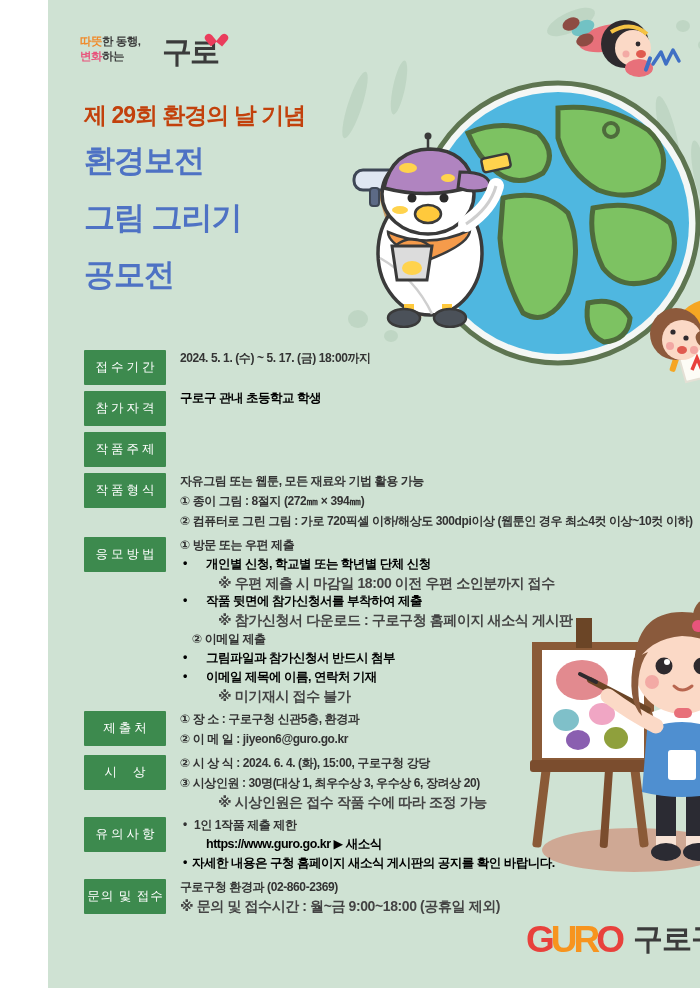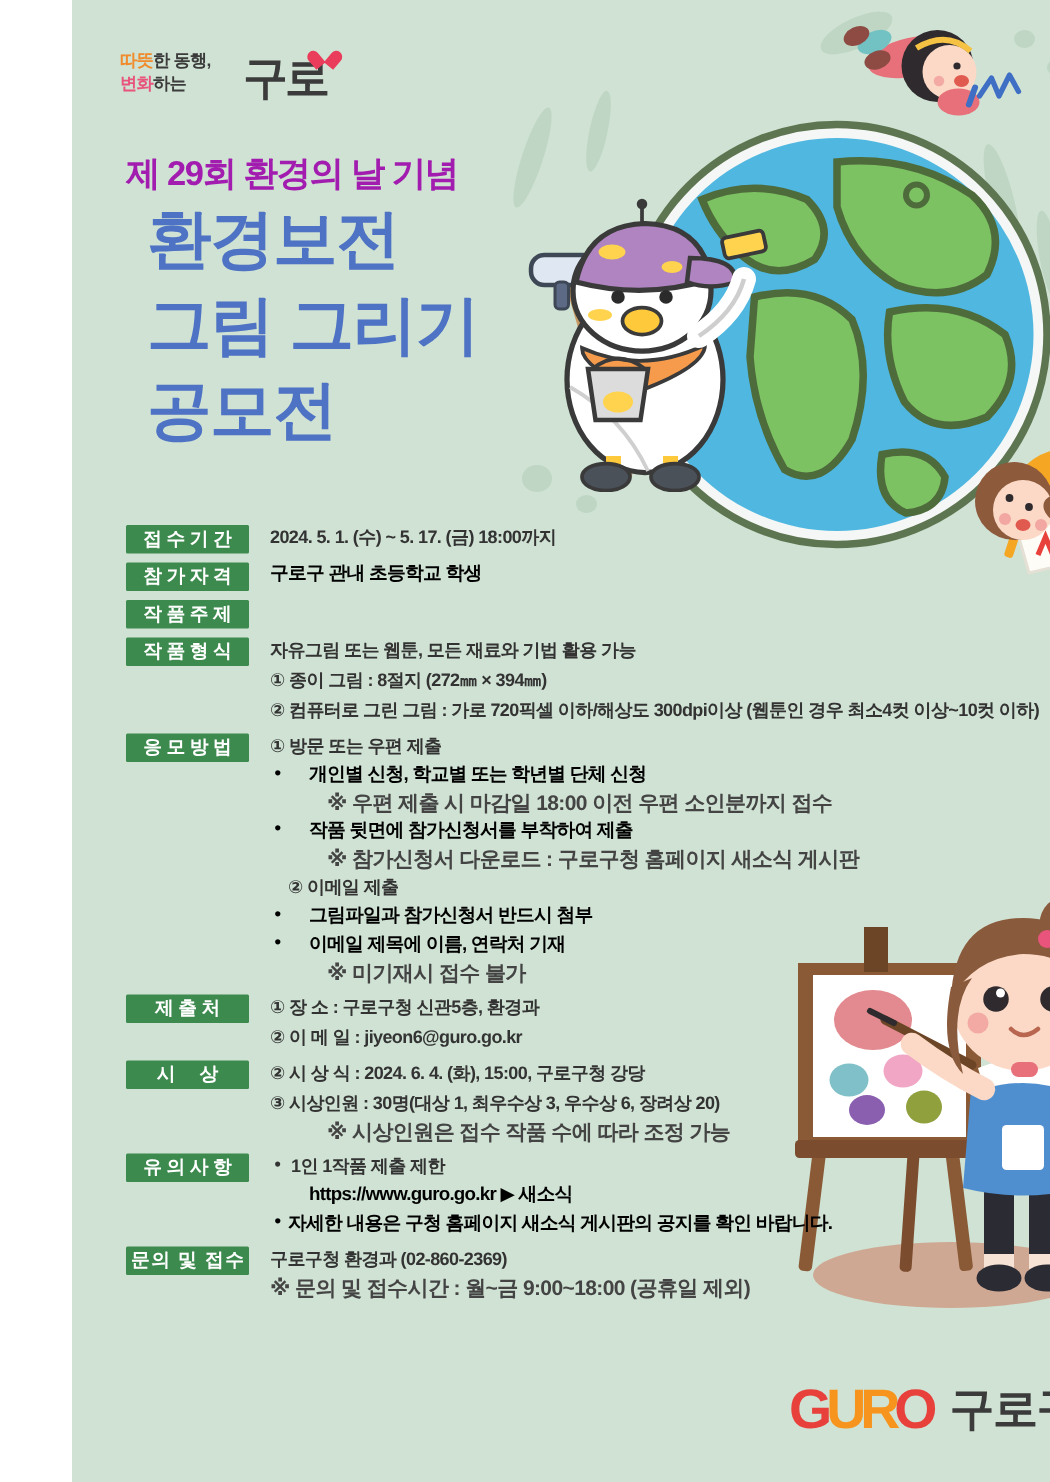--- a/index.html
+++ b/index.html
@@ -33,36 +33,36 @@
   .brand-heart::before, .brand-heart::after {
     content: ""; position: absolute; width: 8px; height: 12px;
     background: #ea3d5c; border-radius: 8px 8px 0 0; top: 2px;
   }
   .brand-heart::before { left: 0; transform: rotate(-40deg); transform-origin: 50% 100%; }
   .brand-heart::after { left: 5px; transform: rotate(40deg); transform-origin: 50% 100%; }
 
   
   .kicker {
     position: absolute; left: 36px; top: 100px;
-    font-size: 23px; font-weight: 800; color: #a21caf; letter-spacing: -1px; text-align: right;
+    font-size: 23px; font-weight: 800; color: #c2410c; letter-spacing: -1px; text-align: right;
   }
   .headline {
-    position: absolute; left: 50px; top: 132px;
-    font-size: 43px; font-weight: 800; color: #4e72c4;
+    position: absolute; left: 36px; top: 132px;
+    font-size: 31px; font-weight: 800; color: #4e72c4;
     line-height: 57px; letter-spacing: -1px;
   }
   .headline .ln { display: block; white-space: nowrap; }
 
   
   .info { position: absolute; left: 36px; top: 348px; width: 640px; }
   .row { display: flex; align-items: flex-start; margin-bottom: 4px; }
   .tag {
-    flex: 0 0 auto; width: 82px; height: 19px;
+    flex: 0 0 auto; width: 82px; height: 35px;
     background: #3d8a4e; color: #fff;
-    font-size: 12.5px; font-weight: 700;
+    font-size: 12.5px; font-weight: 400;
     display: flex; align-items: center; justify-content: center;
     letter-spacing: 3px; text-indent: 3px;
     border-radius: 1px; margin-top: 2px;
   }
   .tag.wide { letter-spacing: 1px; text-indent: 1px; }
   .tag.spread { letter-spacing: 16px; text-indent: 16px; }
   .body { flex: 1; padding-left: 14px; color: #333; }
   .line { font-size: 12px; font-weight: 700; color: #333; line-height: 20px; letter-spacing: -.4px; white-space: nowrap; }
   .sub { font-size: 12.5px; font-weight: 700; color: #000000; line-height: 19px; letter-spacing: -.5px; white-space: nowrap; }
   .note { font-size: 14px; font-weight: 600; color: #444; line-height: 18px; letter-spacing: -.4px; white-space: nowrap; }

